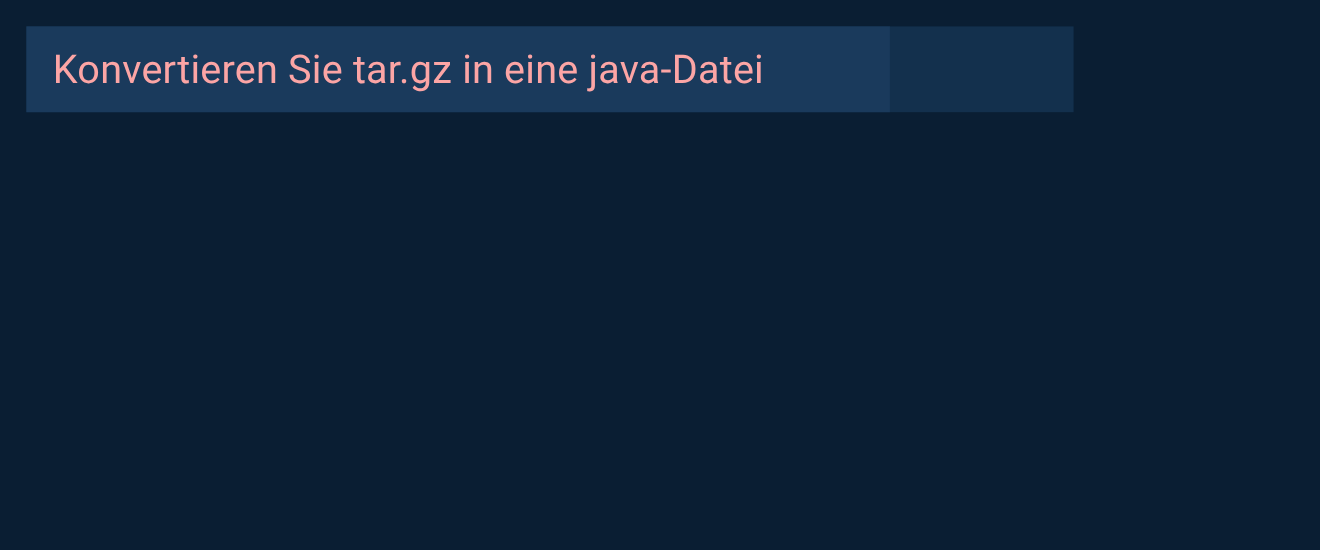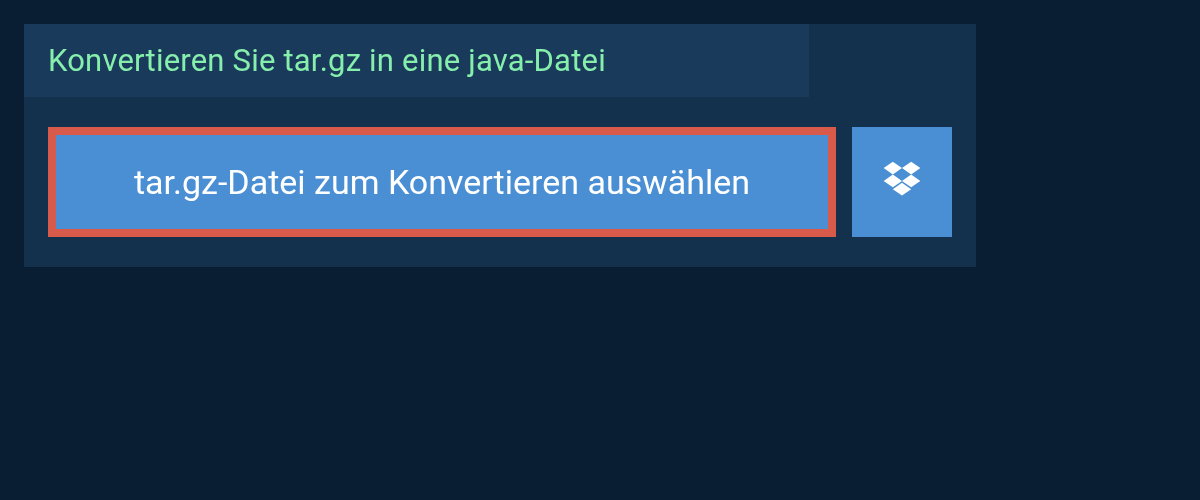--- a/index.html
+++ b/index.html
@@ -20,22 +20,22 @@
       top: 24px;
       width: 952px;
       background: #13304d;
     }
     .header-bar {
       width: 785px;
       background: #1a3a5c;
       padding: 18px 24px;
     }
     .header-title {
-      color: #86efac;
-      font-size: 31px;
+      color: #fca5a5;
+      font-size: 36px;
       font-weight: 400;
       letter-spacing: 0.2px;
     }
     .upload-area {
       padding: 30px 24px 30px 24px;
       display: flex;
       gap: 16px;
       align-items: stretch;
     }
     .select-button {
@@ -68,29 +68,13 @@
       fill: #ffffff;
     }
   </style>
 </head>
 <body>
 
 <div class="panel">
   <div class="header-bar">
     <div class="header-title">Konvertieren Sie tar.gz in eine java-Datei</div>
   </div>
-  <div class="upload-area">
-    <div class="select-button">
-      <span>tar.gz-Datei zum Konvertieren auswählen</span>
-    </div>
-    <div class="dropbox-button">
-      <span>
-        <svg viewBox="0 0 48 48" xmlns="http://www.w3.org/2000/svg">
-          <path d="M14 4 L24 11 L14 18 L4 11 Z"></path>
-          <path d="M34 4 L44 11 L34 18 L24 11 Z"></path>
-          <path d="M14 18 L24 25 L14 32 L4 25 Z"></path>
-          <path d="M34 18 L44 25 L34 32 L24 25 Z"></path>
-          <path d="M24 27 L34 34 L24 41 L14 34 Z"></path>
-        </svg>
-      </span>
-    </div>
-  </div>
 </div>
 
 </body></html>

